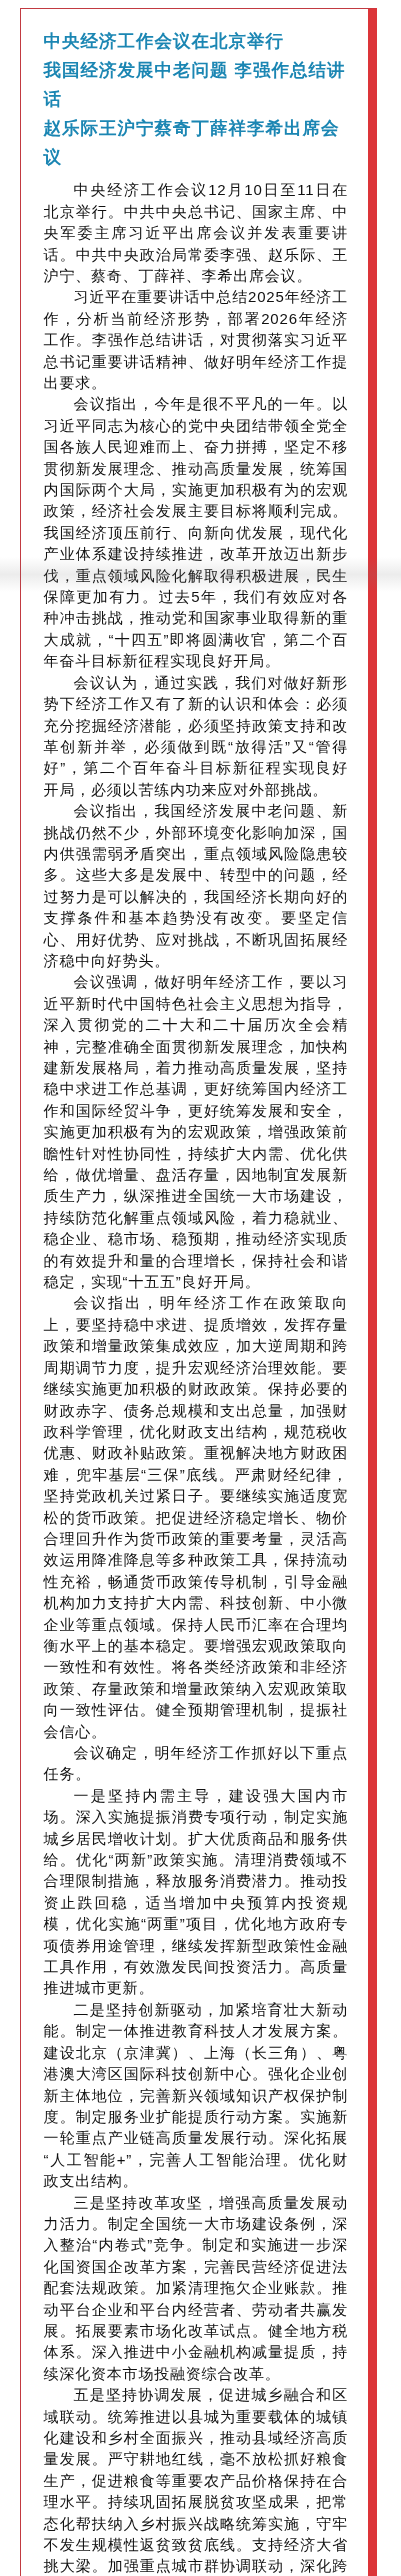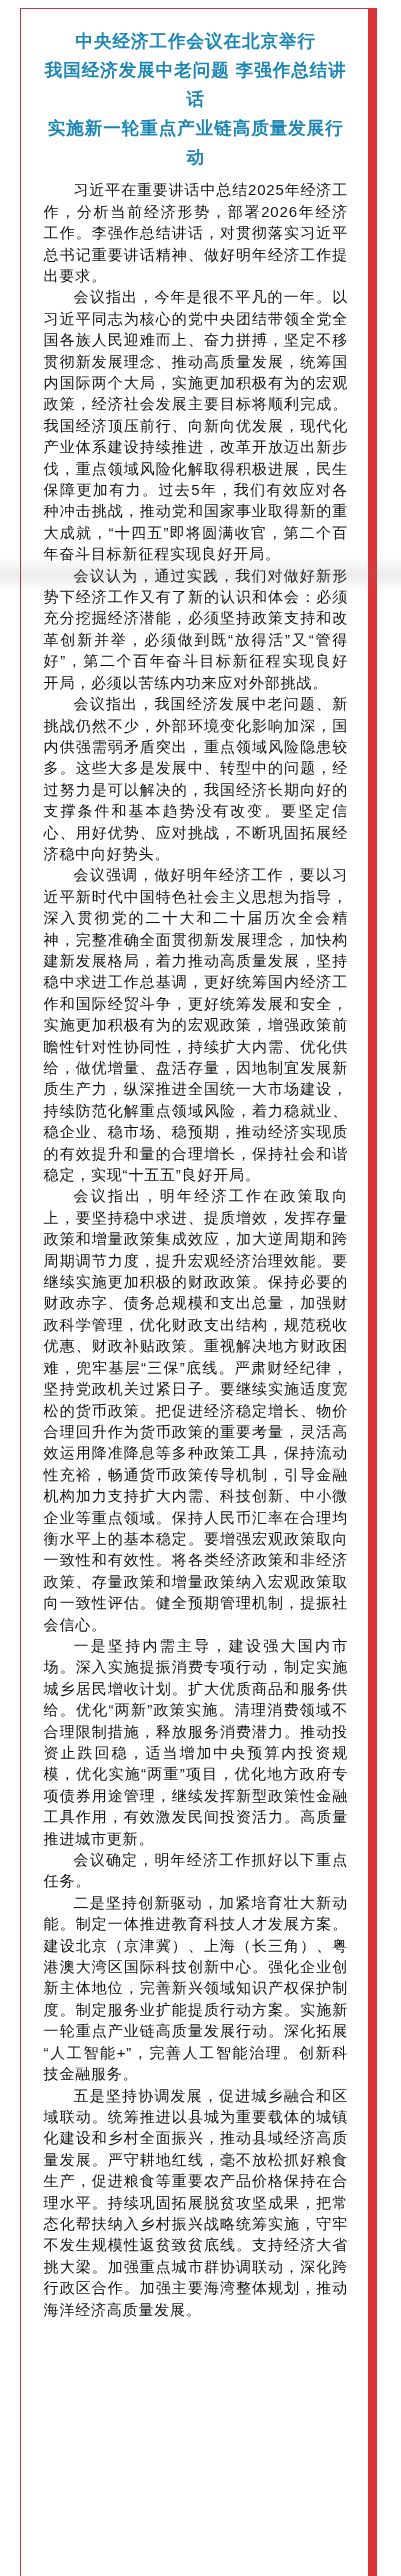--- a/index.html
+++ b/index.html
@@ -36,21 +36,20 @@
     position: absolute;
     left: 0;
     top: 557px;
     width: 402px;
     height: 35px;
     background: linear-gradient(180deg, rgba(120,120,120,0) 0%, rgba(120,120,120,0.14) 50%, rgba(120,120,120,0) 100%);
     pointer-events: none;
     z-index: 2;
   }
   .article-title {
-    text-align: center;
     font-weight: bold;
     font-size: 17.5px;
     line-height: 29px;
     letter-spacing: 1px;
     color: #1b86b3;
     margin: 4.1px 0 7.2px 0;
   }
   .title-line {
     display: block;
   }
@@ -67,32 +66,34 @@
   }
 </style>
 </head>
 <body>
 
 <div class="article-frame">
   <div class="article-inner">
     <h1 class="article-title">
       <span class="title-line">中央经济工作会议在北京举行</span>
       <span class="title-line">我国经济发展中老问题 李强作总结讲话</span>
-      <span class="title-line">实施新一轮重点产业链高质量发展行动</span>
+      <span class="title-line">赵乐际王沪宁蔡奇丁薛祥李希出席会议</span>
     </h1>
     <div class="article-body">
 
+    <p class="para">中央经济工作会议12月10日至11日在北京举行。中共中央总书记、国家主席、中央军委主席习近平出席会议并发表重要讲话。中共中央政治局常委李强、赵乐际、王沪宁、蔡奇、丁薛祥、李希出席会议。</p>
         <p class="para">习近平在重要讲话中总结2025年经济工作，分析当前经济形势，部署2026年经济工作。李强作总结讲话，对贯彻落实习近平总书记重要讲话精神、做好明年经济工作提出要求。</p>
         <p class="para">会议指出，今年是很不平凡的一年。以习近平同志为核心的党中央团结带领全党全国各族人民迎难而上、奋力拼搏，坚定不移贯彻新发展理念、推动高质量发展，统筹国内国际两个大局，实施更加积极有为的宏观政策，经济社会发展主要目标将顺利完成。我国经济顶压前行、向新向优发展，现代化产业体系建设持续推进，改革开放迈出新步伐，重点领域风险化解取得积极进展，民生保障更加有力。过去5年，我们有效应对各种冲击挑战，推动党和国家事业取得新的重大成就，“十四五”即将圆满收官，第二个百年奋斗目标新征程实现良好开局。</p>
         <p class="para">会议认为，通过实践，我们对做好新形势下经济工作又有了新的认识和体会：必须充分挖掘经济潜能，必须坚持政策支持和改革创新并举，必须做到既“放得活”又“管得好”，第二个百年奋斗目标新征程实现良好开局，必须以苦练内功来应对外部挑战。</p>
         <p class="para">会议指出，我国经济发展中老问题、新挑战仍然不少，外部环境变化影响加深，国内供强需弱矛盾突出，重点领域风险隐患较多。这些大多是发展中、转型中的问题，经过努力是可以解决的，我国经济长期向好的支撑条件和基本趋势没有改变。要坚定信心、用好优势、应对挑战，不断巩固拓展经济稳中向好势头。</p>
         <p class="para">会议强调，做好明年经济工作，要以习近平新时代中国特色社会主义思想为指导，深入贯彻党的二十大和二十届历次全会精神，完整准确全面贯彻新发展理念，加快构建新发展格局，着力推动高质量发展，坚持稳中求进工作总基调，更好统筹国内经济工作和国际经贸斗争，更好统筹发展和安全，实施更加积极有为的宏观政策，增强政策前瞻性针对性协同性，持续扩大内需、优化供给，做优增量、盘活存量，因地制宜发展新质生产力，纵深推进全国统一大市场建设，持续防范化解重点领域风险，着力稳就业、稳企业、稳市场、稳预期，推动经济实现质的有效提升和量的合理增长，保持社会和谐稳定，实现“十五五”良好开局。</p>
         <p class="para">会议指出，明年经济工作在政策取向上，要坚持稳中求进、提质增效，发挥存量政策和增量政策集成效应，加大逆周期和跨周期调节力度，提升宏观经济治理效能。要继续实施更加积极的财政政策。保持必要的财政赤字、债务总规模和支出总量，加强财政科学管理，优化财政支出结构，规范税收优惠、财政补贴政策。重视解决地方财政困难，兜牢基层“三保”底线。严肃财经纪律，坚持党政机关过紧日子。要继续实施适度宽松的货币政策。把促进经济稳定增长、物价合理回升作为货币政策的重要考量，灵活高效运用降准降息等多种政策工具，保持流动性充裕，畅通货币政策传导机制，引导金融机构加力支持扩大内需、科技创新、中小微企业等重点领域。保持人民币汇率在合理均衡水平上的基本稳定。要增强宏观政策取向一致性和有效性。将各类经济政策和非经济政策、存量政策和增量政策纳入宏观政策取向一致性评估。健全预期管理机制，提振社会信心。</p>
+        <p class="para">会议确定，明年经济工作抓好以下重点任务。</p>
         <p class="para">一是坚持内需主导，建设强大国内市场。深入实施提振消费专项行动，制定实施城乡居民增收计划。扩大优质商品和服务供给。优化“两新”政策实施。清理消费领域不合理限制措施，释放服务消费潜力。推动投资止跌回稳，适当增加中央预算内投资规模，优化实施“两重”项目，优化地方政府专项债券用途管理，继续发挥新型政策性金融工具作用，有效激发民间投资活力。高质量推进城市更新。</p>
-        <p class="para">会议确定，明年经济工作抓好以下重点任务。</p>
-        <p class="para">二是坚持创新驱动，加紧培育壮大新动能。制定一体推进教育科技人才发展方案。建设北京（京津冀）、上海（长三角）、粤港澳大湾区国际科技创新中心。强化企业创新主体地位，完善新兴领域知识产权保护制度。制定服务业扩能提质行动方案。实施新一轮重点产业链高质量发展行动。深化拓展“人工智能+”，完善人工智能治理。创新科技金融服务。</p>
+        <p class="para">二是坚持创新驱动，加紧培育壮大新动能。制定一体推进教育科技人才发展方案。建设北京（京津冀）、上海（长三角）、粤港澳大湾区国际科技创新中心。强化企业创新主体地位，完善新兴领域知识产权保护制度。制定服务业扩能提质行动方案。实施新一轮重点产业链高质量发展行动。深化拓展“人工智能+”，完善人工智能治理。优化财政支出结构。</p>
+        <p class="para">三是坚持改革攻坚，增强高质量发展动力活力。制定全国统一大市场建设条例，深入整治“内卷式”竞争。制定和实施进一步深化国资国企改革方案，完善民营经济促进法配套法规政策。加紧清理拖欠企业账款。推动平台企业和平台内经营者、劳动者共赢发展。拓展要素市场化改革试点。健全地方税体系。深入推进中小金融机构减量提质，持续深化资本市场投融资综合改革。</p>
         <p class="para">五是坚持协调发展，促进城乡融合和区域联动。统筹推进以县城为重要载体的城镇化建设和乡村全面振兴，推动县域经济高质量发展。严守耕地红线，毫不放松抓好粮食生产，促进粮食等重要农产品价格保持在合理水平。持续巩固拓展脱贫攻坚成果，把常态化帮扶纳入乡村振兴战略统筹实施，守牢不发生规模性返贫致贫底线。支持经济大省挑大梁。加强重点城市群协调联动，深化跨行政区合作。加强主要海湾整体规划，推动海洋经济高质量发展。</p>
       </div>
   </div>
 </div>
 
 <div class="shade-band"></div>
 
 
 </body></html>

